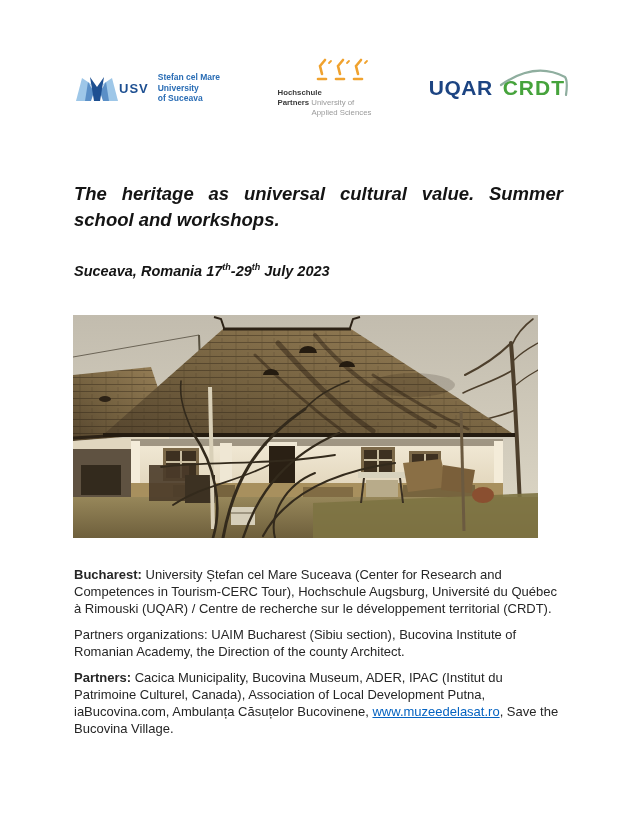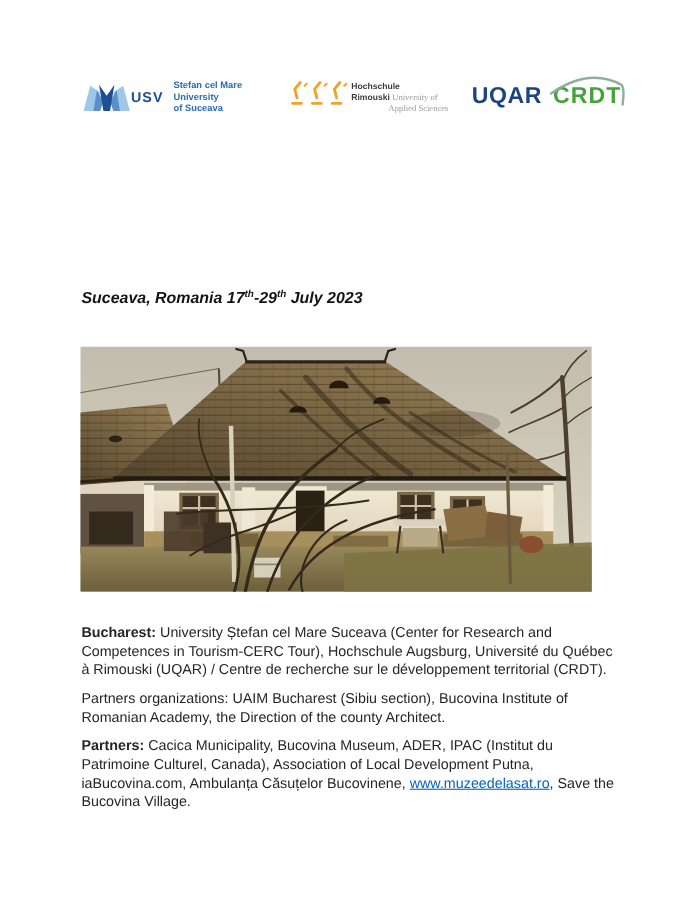--- a/index.html
+++ b/index.html
@@ -18,25 +18,25 @@
   .usv-acr{font-weight:bold;font-size:13px;letter-spacing:1px;color:#1d4f91;line-height:1;margin-top:1px;}
   .usv-lines{font-size:8.5px;line-height:1.25;color:#2a6db5;font-weight:bold;}
   .usv-lines span{display:block;}
 
   
   .cerc-text{margin-left:3px;display:flex;flex-direction:column;}
   .cerc-main{font-size:20px;font-weight:bold;font-style:italic;color:#c0392b;line-height:1;letter-spacing:1px;}
   .cerc-sub{font-size:8px;font-weight:bold;font-style:italic;color:#c0392b;letter-spacing:2px;margin:0 0 0 26px;line-height:1;}
 
   
-  .hsa{align-items:center;}
+  .hsa{flex-direction:column;align-items:flex-end;}
   .hsa-glyphs{margin-left:22px;}
   .hsa-text{font-size:7.8px;line-height:1.25;color:#3a3a3a;margin-top:2px;}
   .hsa-b{font-weight:bold;color:#3a3a3a;}
-  .hsa-g{color:#9a9a9a;font-family:Liberation Serif, serif;}
+  .hsa-g{color:#9a9a9a;}
   .hsa-row3{margin-left:34px;}
 
   
   .uqar-crdt{position:relative;display:flex;align-items:baseline;gap:10px;}
   .uqar-txt{font-size:21px;font-weight:bold;color:#1c4482;letter-spacing:.5px;}
   .crdt-wrap{position:relative;}
   .crdt-txt{font-size:21px;font-weight:bold;color:#46a33c;letter-spacing:1px;}
   .crdt-arc{position:absolute;left:-4px;top:-9px;pointer-events:none;}
 
   
@@ -96,37 +96,38 @@
             <path d="M21,21 L29,21"></path>
           <path d="M46,2 L41,8 L43,16"></path> 
             <path d="M39,21 L47,21"></path>
           <path d="M14,5 L16,3" stroke-width="1.8"></path>
           <path d="M32,5 L34,3" stroke-width="1.8"></path>
           <path d="M50,5 L52,3" stroke-width="1.8"></path>
         </svg>
       </span>
       <span class="hsa-text">
         <span class="hsa-b">Hochschule</span><br>
-        <span class="hsa-b">Rimouski</span>
+        <span class="hsa-b">Partners</span>
         <span class="hsa-g">University of</span><br>
         <span class="hsa-g hsa-row3" style="display:inline-block;">Applied Sciences</span>
       </span>
     </div>
 
     <div class="logo uqar-crdt">
       <span class="uqar-txt">UQAR</span>
       <span class="crdt-wrap">
         <span class="crdt-txt">CRDT</span>
         <svg class="crdt-arc" width="72" height="30" viewBox="0 0 72 30" aria-hidden="true">
           <path d="M2,18 Q36,-6 66,10 Q69,14 67,28" stroke="#8fae9f" stroke-width="2.2" fill="none" stroke-linecap="round"></path>
         </svg>
       </span>
     </div>
   </header>
 
+  <h1 class="doc-title">The heritage as universal cultural value. Summer school and workshops.</h1>
 
   <p class="dateline"><span>Suceava, Romania 17</span><sup>th</sup><span>-29</span><sup>th</sup><span> July 2023</span></p>
 
   <figure class="photo" aria-label="Sepia photograph of an old Bucovina village house with a large wooden shingle hip roof, cream walls, bare vine branches in the foreground and a leafless tree at the right">
     <svg width="465" height="223" viewBox="0 0 465 223">
       <defs>
         <linearGradient id="sky" x1="0" y1="0" x2="0" y2="1">
           <stop offset="0" stop-color="#c2bcae"></stop>
             <stop offset="1" stop-color="#ded8c7"></stop>
         </linearGradient>

